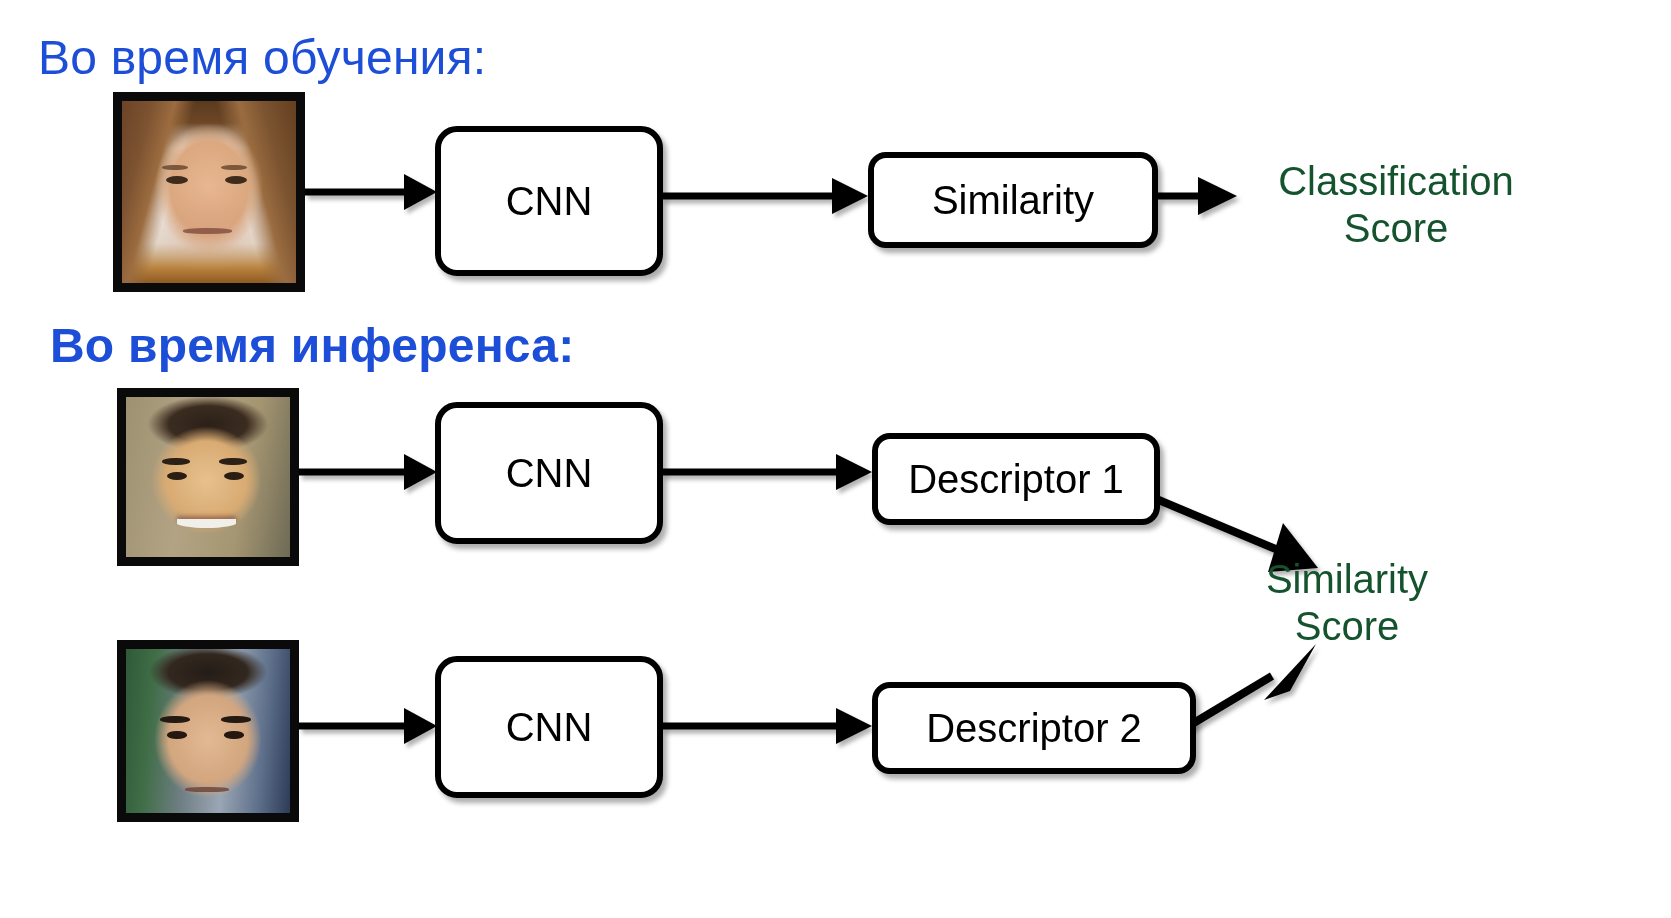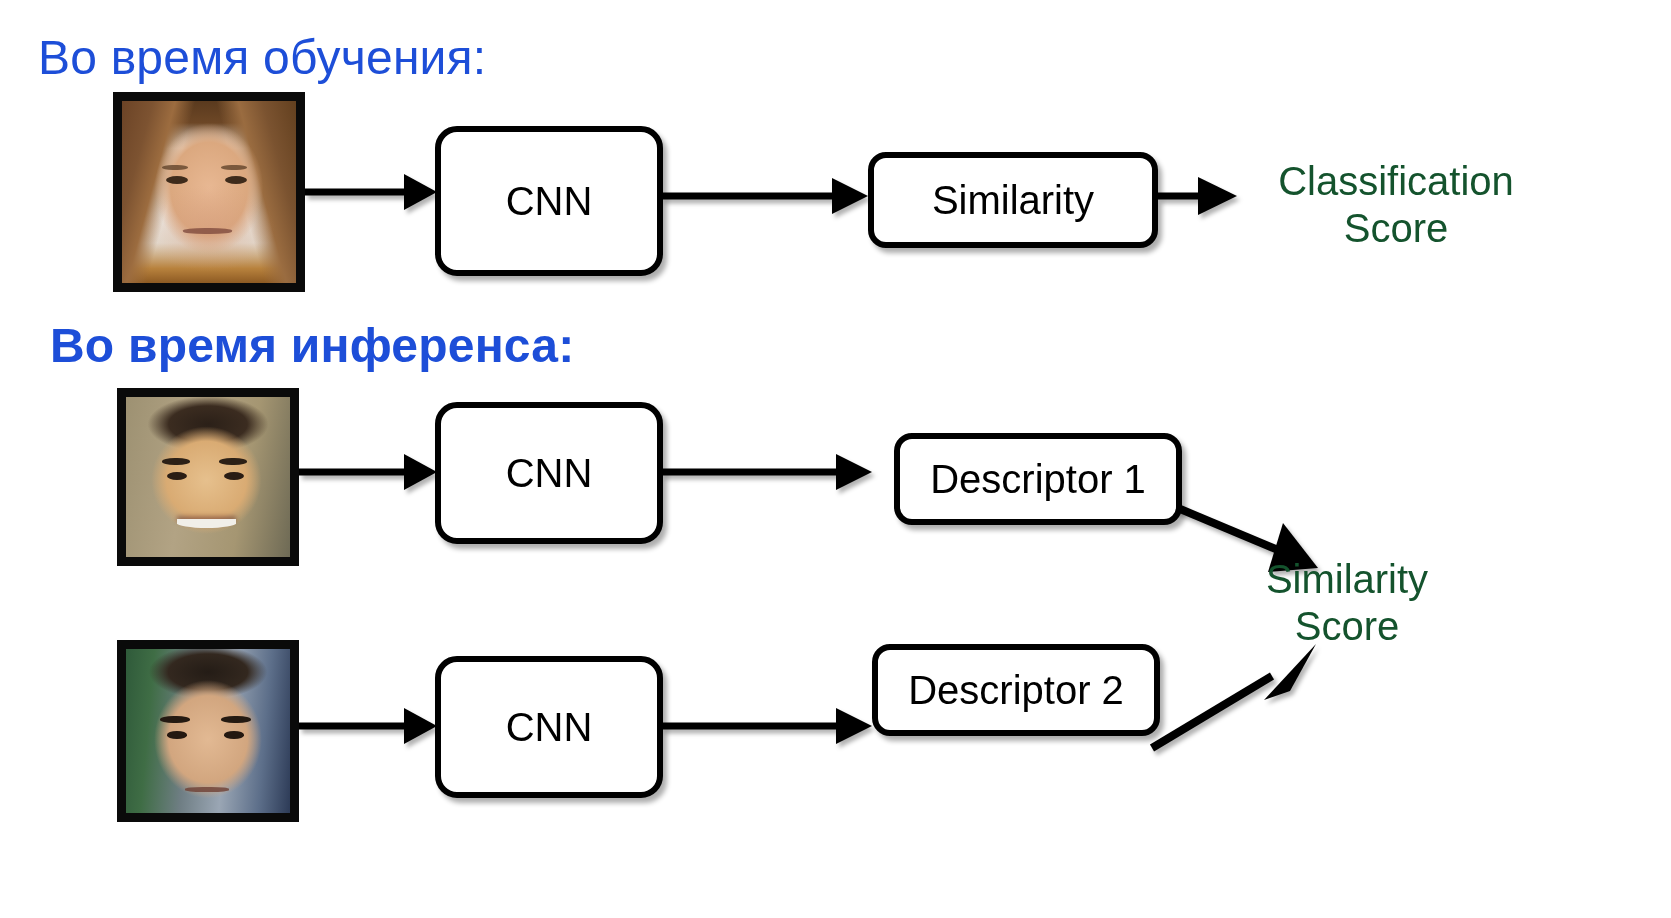--- a/index.html
+++ b/index.html
@@ -238,30 +238,30 @@
     <span class="f2-brow-l"></span>
     <span class="f2-brow-r"></span>
     <span class="f2-eye-l"></span>
     <span class="f2-eye-r"></span>
     <span class="f2-mouth"></span>
   </div>
 </div>
 
 <div class="node-box" id="cnn-probe-1" style="left:435px; top:402px; width:228px; height:142px;">CNN</div>
 
-<div class="node-box narrow" id="descriptor-1" style="left:872px; top:433px; width:288px; height:92px;margin-left:22px;">Descriptor 1</div>
+<div class="node-box narrow" id="descriptor-1" style="left:872px; top:433px; width:288px; height:92px;">Descriptor 1</div>
 
 <div class="output-text" id="similarity-score" style="left:1207px; top:556px; width:280px;">Similarity
 Score</div>
 
 <div class="face" id="face-probe-2" style="left:117px; top:640px; width:182px; height:182px;">
   <div class="photo">
     <span class="f3-brow-l"></span>
     <span class="f3-brow-r"></span>
     <span class="f3-eye-l"></span>
     <span class="f3-eye-r"></span>
     <span class="f3-mouth"></span>
   </div>
 </div>
 
 <div class="node-box" id="cnn-probe-2" style="left:435px; top:656px; width:228px; height:142px;">CNN</div>
 
-<div class="node-box narrow" id="descriptor-2" style="left:872px; top:644px; width:288px; height:92px;">Descriptor 2</div>
+<div class="node-box narrow" id="descriptor-2" style="left:872px; top:682px; width:324px; height:92px;">Descriptor 2</div>
 
 </body></html>

